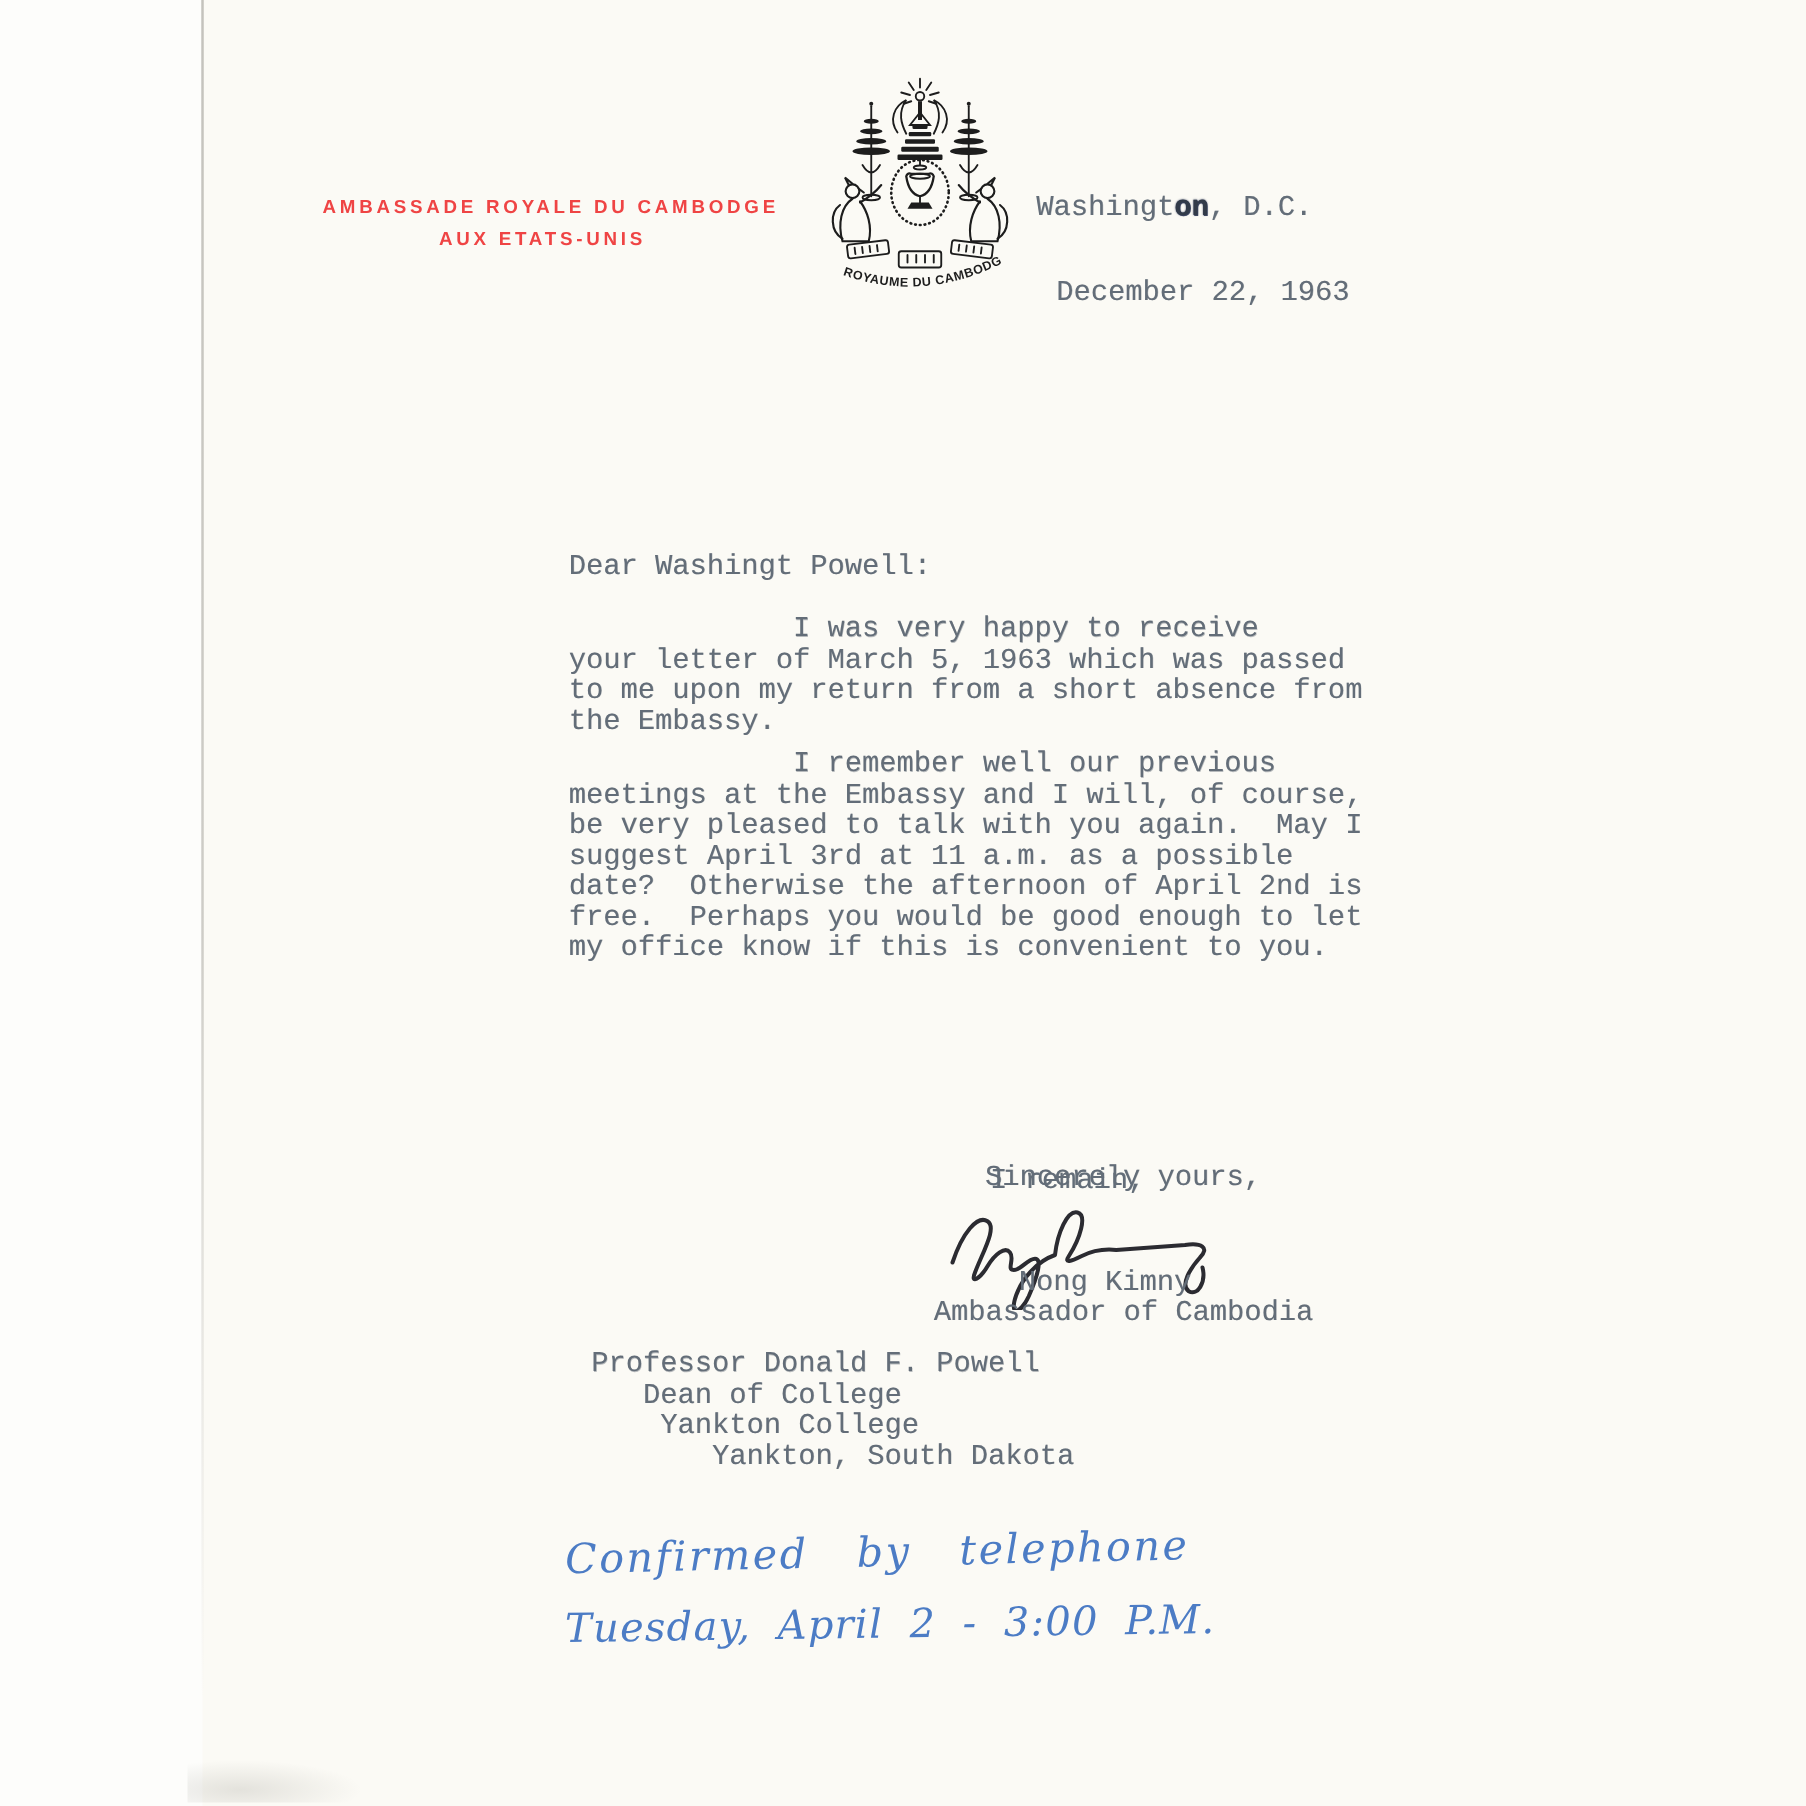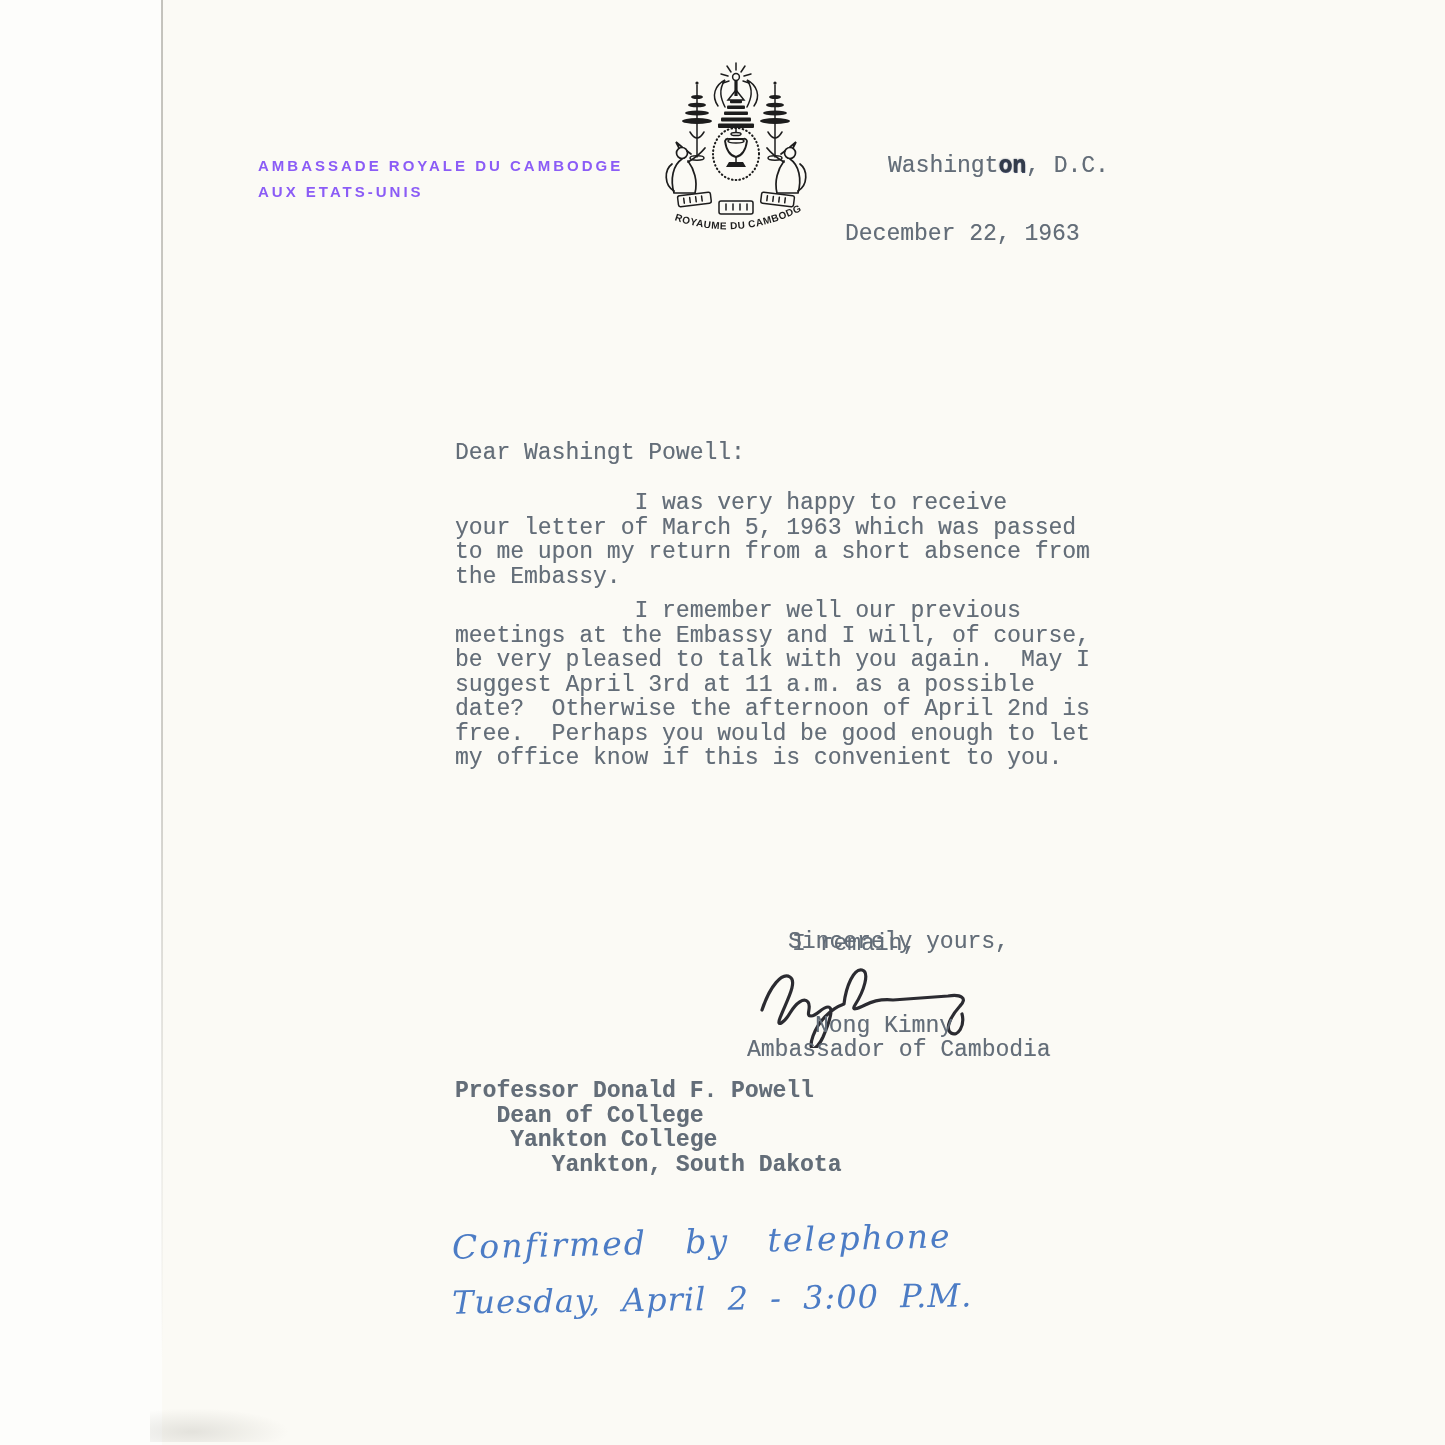--- a/index.html
+++ b/index.html
@@ -22,21 +22,21 @@
       rgba(150,148,140,0.18) 80%,
       rgba(150,148,140,0) 100%);
   }
   .smudge{
     position:absolute;left:150px;top:1408px;width:140px;height:34px;
     background:radial-gradient(ellipse at 30% 70%, rgba(120,118,108,0.18), rgba(120,118,108,0) 70%);
   }
   
   .letterhead{
     position:absolute;left:258px;top:152px;width:352px;
-    color:#8b5cf6;
+    text-align:center;color:#ef4444;
   }
   .letterhead .l1{
     font-size:15px;font-weight:bold;letter-spacing:3px;line-height:27px;
     font-stretch:condensed;white-space:nowrap;
   }
   .letterhead .l2{
     font-size:15px;font-weight:bold;letter-spacing:3px;line-height:26px;
     white-space:nowrap;
   }
   
@@ -194,21 +194,21 @@
 
       <defs>
         <path id="ribbonPath" d="M14,158 Q81,184 148,150"></path>
       </defs>
       <text font-family="Liberation Sans, sans-serif" font-size="10" font-weight="bold" fill="#1d1d1d" stroke="none" letter-spacing="0.5">
         <textPath href="#ribbonPath" startOffset="4%">ROYAUME DU CAMBODGE</textPath>
       </text>
     </g>
   </svg>
 
-  <div class="typed" style="left:888px;top:154px;"><span>Washingt</span><span class="overstrike">on</span><span>, D.C.</span></div>
+  <div class="typed" style="left:829px;top:154px;"><span>Washingt</span><span class="overstrike">on</span><span>, D.C.</span></div>
   <div class="typed" style="left:845px;top:222px;">December 22, 1963</div>
 
   <div class="typed" style="left:455px;top:441px;">Dear Washingt Powell:</div>
   <div class="typed" style="left:455px;top:491px;">             I was very happy to receive
 your letter of March 5, 1963 which was passed
 to me upon my return from a short absence from
 the Embassy.</div>
   <div class="typed" style="left:455px;top:599px;">             I remember well our previous
 meetings at the Embassy and I will, of course,
 be very pleased to talk with you again.  May I
@@ -225,21 +225,21 @@
              C44,57 52,51 56,56 C60,61 53,70 59,70 C65,70 70,61 76,61
              C82,61 78,75 71,91 C64,106 55,107 61,90 C66,76 78,63 92,58
              C94,40 102,22 110,24 C118,26 112,45 103,59 C99,65 105,63 113,59
              C123,54 132,53 141,54 L196,50 C209,48 216,52 208,60
              C200,69 192,82 199,87 C206,91 213,80 210,68" fill="none" stroke="#2b2b31" stroke-width="3.2" stroke-linecap="round" stroke-linejoin="round"></path>
   </svg>
 
   <div class="typed" style="left:815px;top:1014px;">Nong Kimny</div>
   <div class="typed" style="left:747px;top:1038px;">Ambassador of Cambodia</div>
 
-  <div class="typed" style="left:455px;top:1079px;font-weight:bold;">Professor Donald F. Powell
+  <div class="typed" style="left:473px;top:1079px;">Professor Donald F. Powell
    Dean of College
     Yankton College
        Yankton, South Dakota</div>
 
   <div class="handwriting hw1">Confirmed by telephone</div>
   <div class="handwriting hw2">Tuesday, April 2 - 3:00 P.M.</div>
 
 </div>
 
 </body></html>

